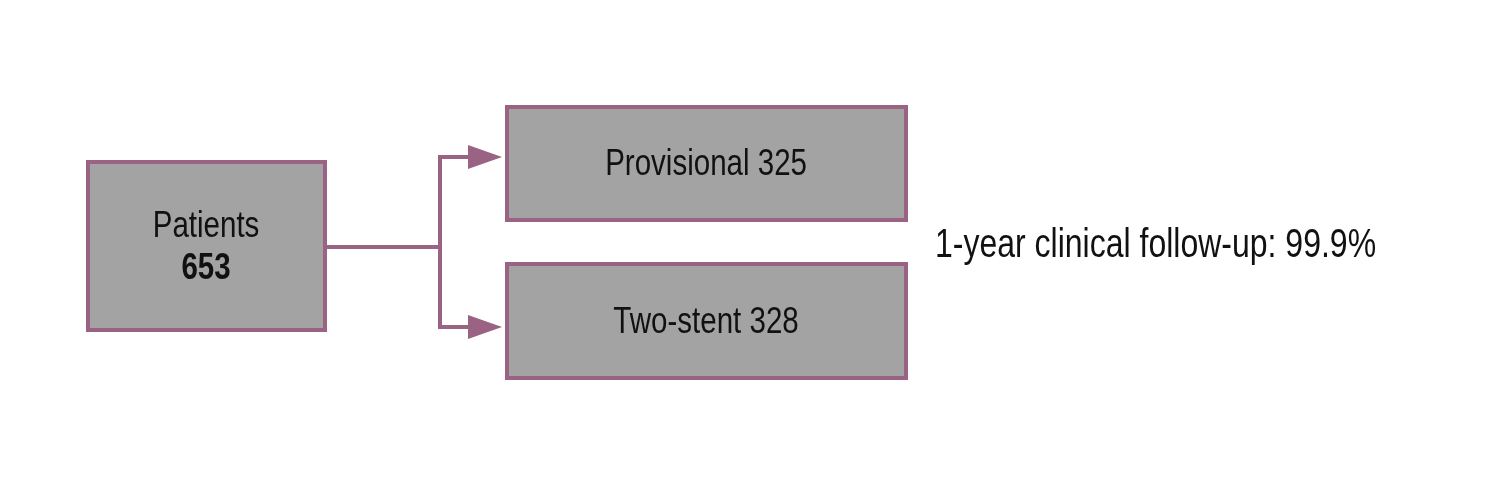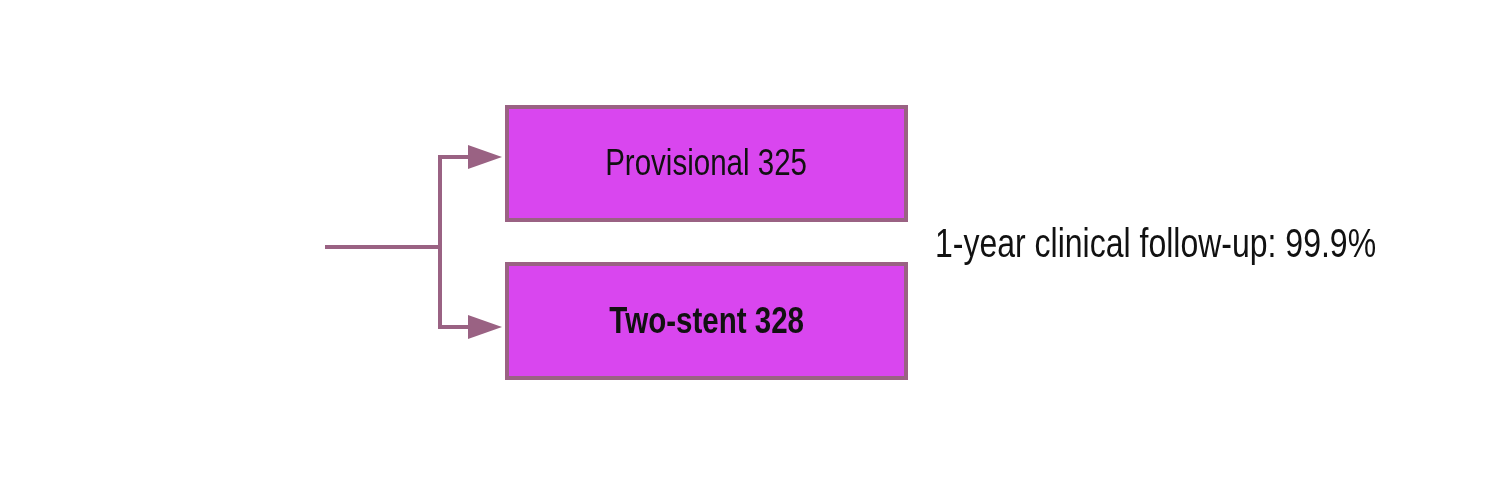--- a/index.html
+++ b/index.html
@@ -12,21 +12,21 @@
     position: relative;
     width: 1512px;
     height: 482px;
     background: var(--color-background, #ffffff);
     overflow: hidden;
   }
   .node-box {
     position: absolute;
     box-sizing: border-box;
     border: 4px solid var(--color-accent, #9a6283);
-    background: #d946ef;
+    background: #a3a3a3;
     display: flex;
     flex-direction: column;
     align-items: center;
     justify-content: center;
     color: var(--color-text, #111111);
   }
   .box-patients {
     left: 86px;
     top: 160px;
     width: 241px;
@@ -36,21 +36,20 @@
     left: 505px;
     top: 105px;
     width: 403px;
     height: 117px;
   }
   .box-two-stent {
     left: 505px;
     top: 262px;
     width: 403px;
     height: 118px;
-    font-weight: bold;
   }
   .box-text {
     font-size: 36px;
     line-height: 1.18;
     white-space: nowrap;
     display: inline-block;
     transform: scaleX(0.82);
     transform-origin: center center;
   }
   .count-bold {
@@ -87,20 +86,24 @@
     display: inline-block;
     transform: scaleX(0.80);
     transform-origin: left center;
   }
 </style>
 </head>
 <body>
 
 <div class="canvas">
 
+  <div class="node-box box-patients">
+    <span class="box-text">Patients</span>
+    <span class="box-text count-bold">653</span>
+  </div>
 
   <svg class="connector-svg" viewBox="0 0 1512 482" xmlns="http://www.w3.org/2000/svg">
     <path class="connector-line" d="M327 247 H440 M440 157 V327 M440 157 H470 M440 327 H470"></path>
     <polygon class="arrowhead" points="468,145 468,169 502,157"></polygon>
     <polygon class="arrowhead" points="468,315 468,339 502,327"></polygon>
   </svg>
 
   <div class="node-box box-provisional">
     <span class="box-text">Provisional 325</span>
   </div>

